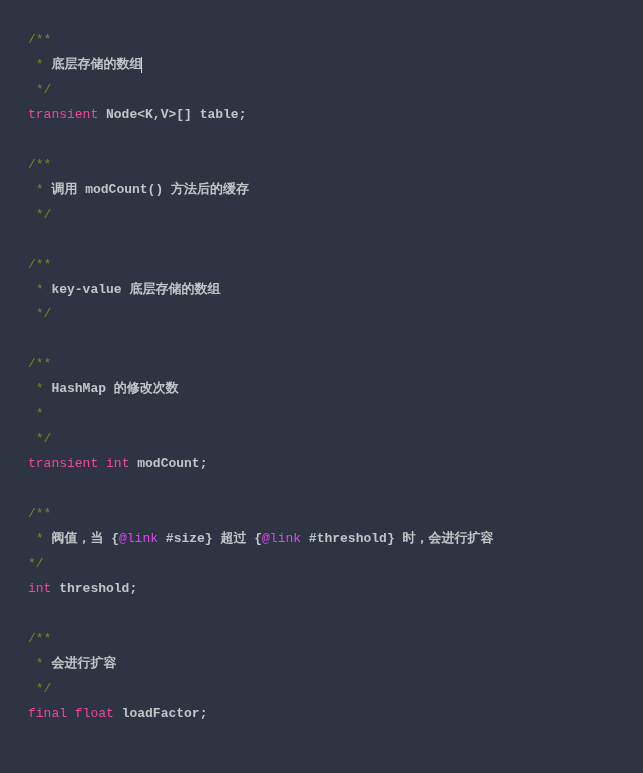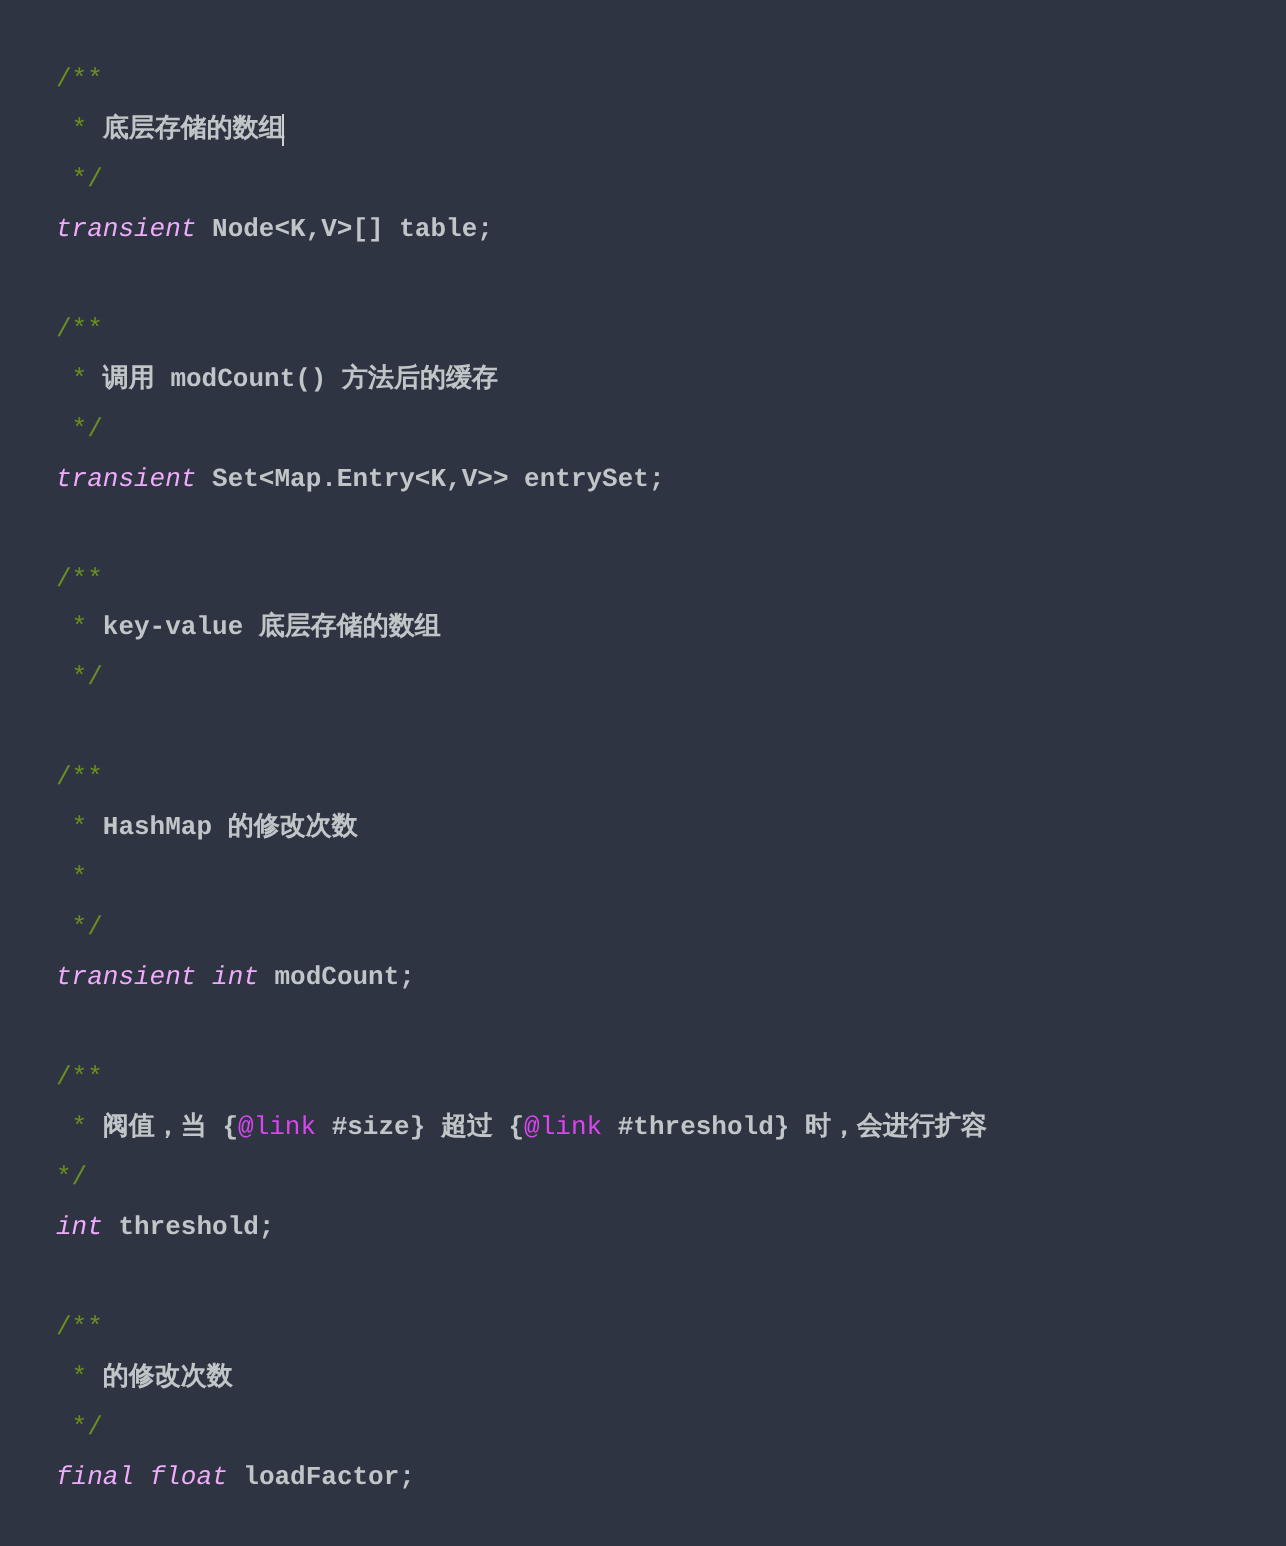--- a/index.html
+++ b/index.html
@@ -21,22 +21,21 @@
       position: relative;
     }
     .code-line {
       white-space: pre;
       font-family: inherit;
     }
     .comment-doc {
       color: #6b8e23;
     }
     .keyword {
-      color: #f0abfc;
-      font-style: italic;
+      color: #ec4899;
     }
     .keyword-blue {
       color: #d946ef;
     }
     .text-normal {
       color: #c0c5c8;
       font-weight: bold;
     }
     .cursor {
       display: inline-block;
@@ -52,34 +51,33 @@
 
 <div id="code-container">
     <div class="code-line"><span class="comment-doc">/**</span></div>
     <div class="code-line"><span class="comment-doc"> * </span><span class="text-normal">底层存储的数组</span><span class="cursor"></span></div>
     <div class="code-line"><span class="comment-doc"> */</span></div>
     <div class="code-line"><span class="keyword">transient</span><span class="text-normal"> Node&lt;K,V&gt;[] table;</span></div>
     <div class="code-line">&nbsp;</div>
     <div class="code-line"><span class="comment-doc">/**</span></div>
     <div class="code-line"><span class="comment-doc"> * </span><span class="text-normal">调用 modCount() 方法后的缓存</span></div>
     <div class="code-line"><span class="comment-doc"> */</span></div>
-    <div class="code-line"><span class="keyword">transient</span><span class="text-normal"> Set&lt;Map.Entry&lt;K,V&gt;&gt; entrySet;</span></div>
     <div class="code-line">&nbsp;</div>
     <div class="code-line"><span class="comment-doc">/**</span></div>
     <div class="code-line"><span class="comment-doc"> * </span><span class="text-normal">key-value 底层存储的数组</span></div>
     <div class="code-line"><span class="comment-doc"> */</span></div>
     <div class="code-line">&nbsp;</div>
     <div class="code-line"><span class="comment-doc">/**</span></div>
     <div class="code-line"><span class="comment-doc"> * </span><span class="text-normal">HashMap 的修改次数</span></div>
     <div class="code-line"><span class="comment-doc"> *</span></div>
     <div class="code-line"><span class="comment-doc"> */</span></div>
     <div class="code-line"><span class="keyword">transient</span><span class="text-normal"> </span><span class="keyword">int</span><span class="text-normal"> modCount;</span></div>
     <div class="code-line">&nbsp;</div>
     <div class="code-line"><span class="comment-doc">/**</span></div>
     <div class="code-line"><span class="comment-doc"> * </span><span class="text-normal">阀值，当 {</span><span class="keyword-blue">@link</span><span class="text-normal"> #size} 超过 {</span><span class="keyword-blue">@link</span><span class="text-normal"> #threshold} 时，会进行扩容</span></div>
     <div class="code-line"><span class="comment-doc">*/</span></div>
     <div class="code-line"><span class="keyword">int</span><span class="text-normal"> threshold;</span></div>
     <div class="code-line">&nbsp;</div>
     <div class="code-line"><span class="comment-doc">/**</span></div>
-    <div class="code-line"><span class="comment-doc"> * </span><span class="text-normal">的修改次数</span></div>
+    <div class="code-line"><span class="comment-doc"> * </span><span class="text-normal">会进行扩容</span></div>
     <div class="code-line"><span class="comment-doc"> */</span></div>
     <div class="code-line"><span class="keyword">final</span><span class="text-normal"> </span><span class="keyword">float</span><span class="text-normal"> loadFactor;</span></div>
   </div>
 
 </body></html>

